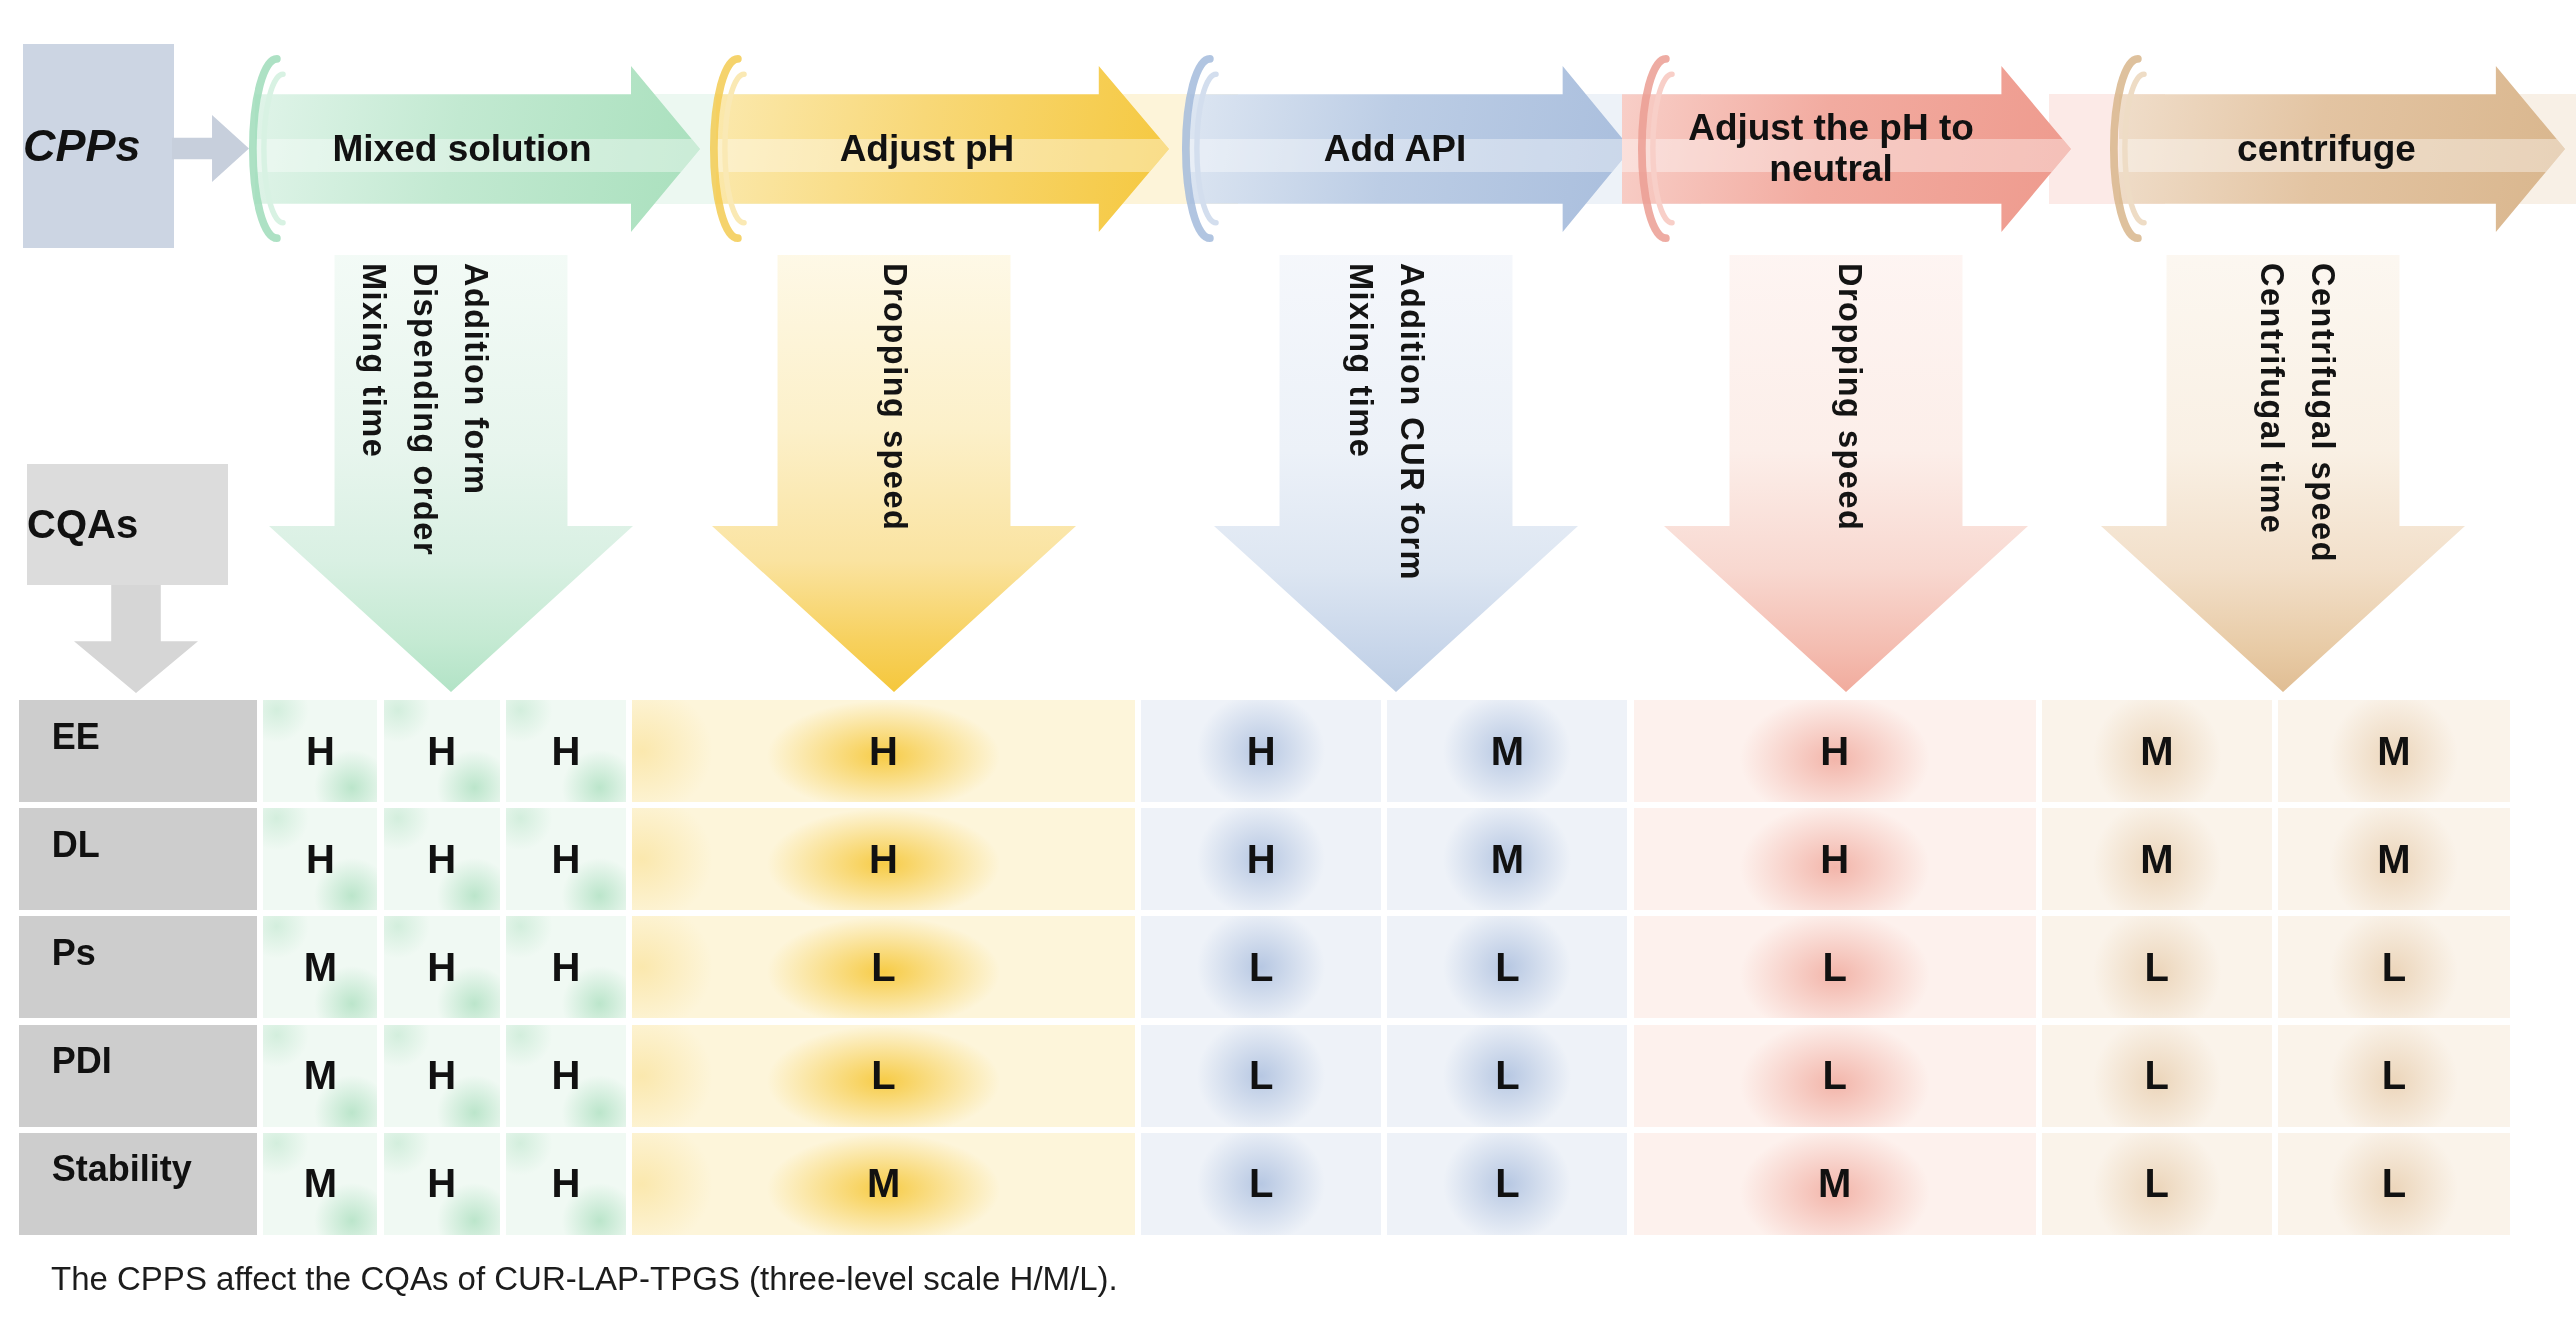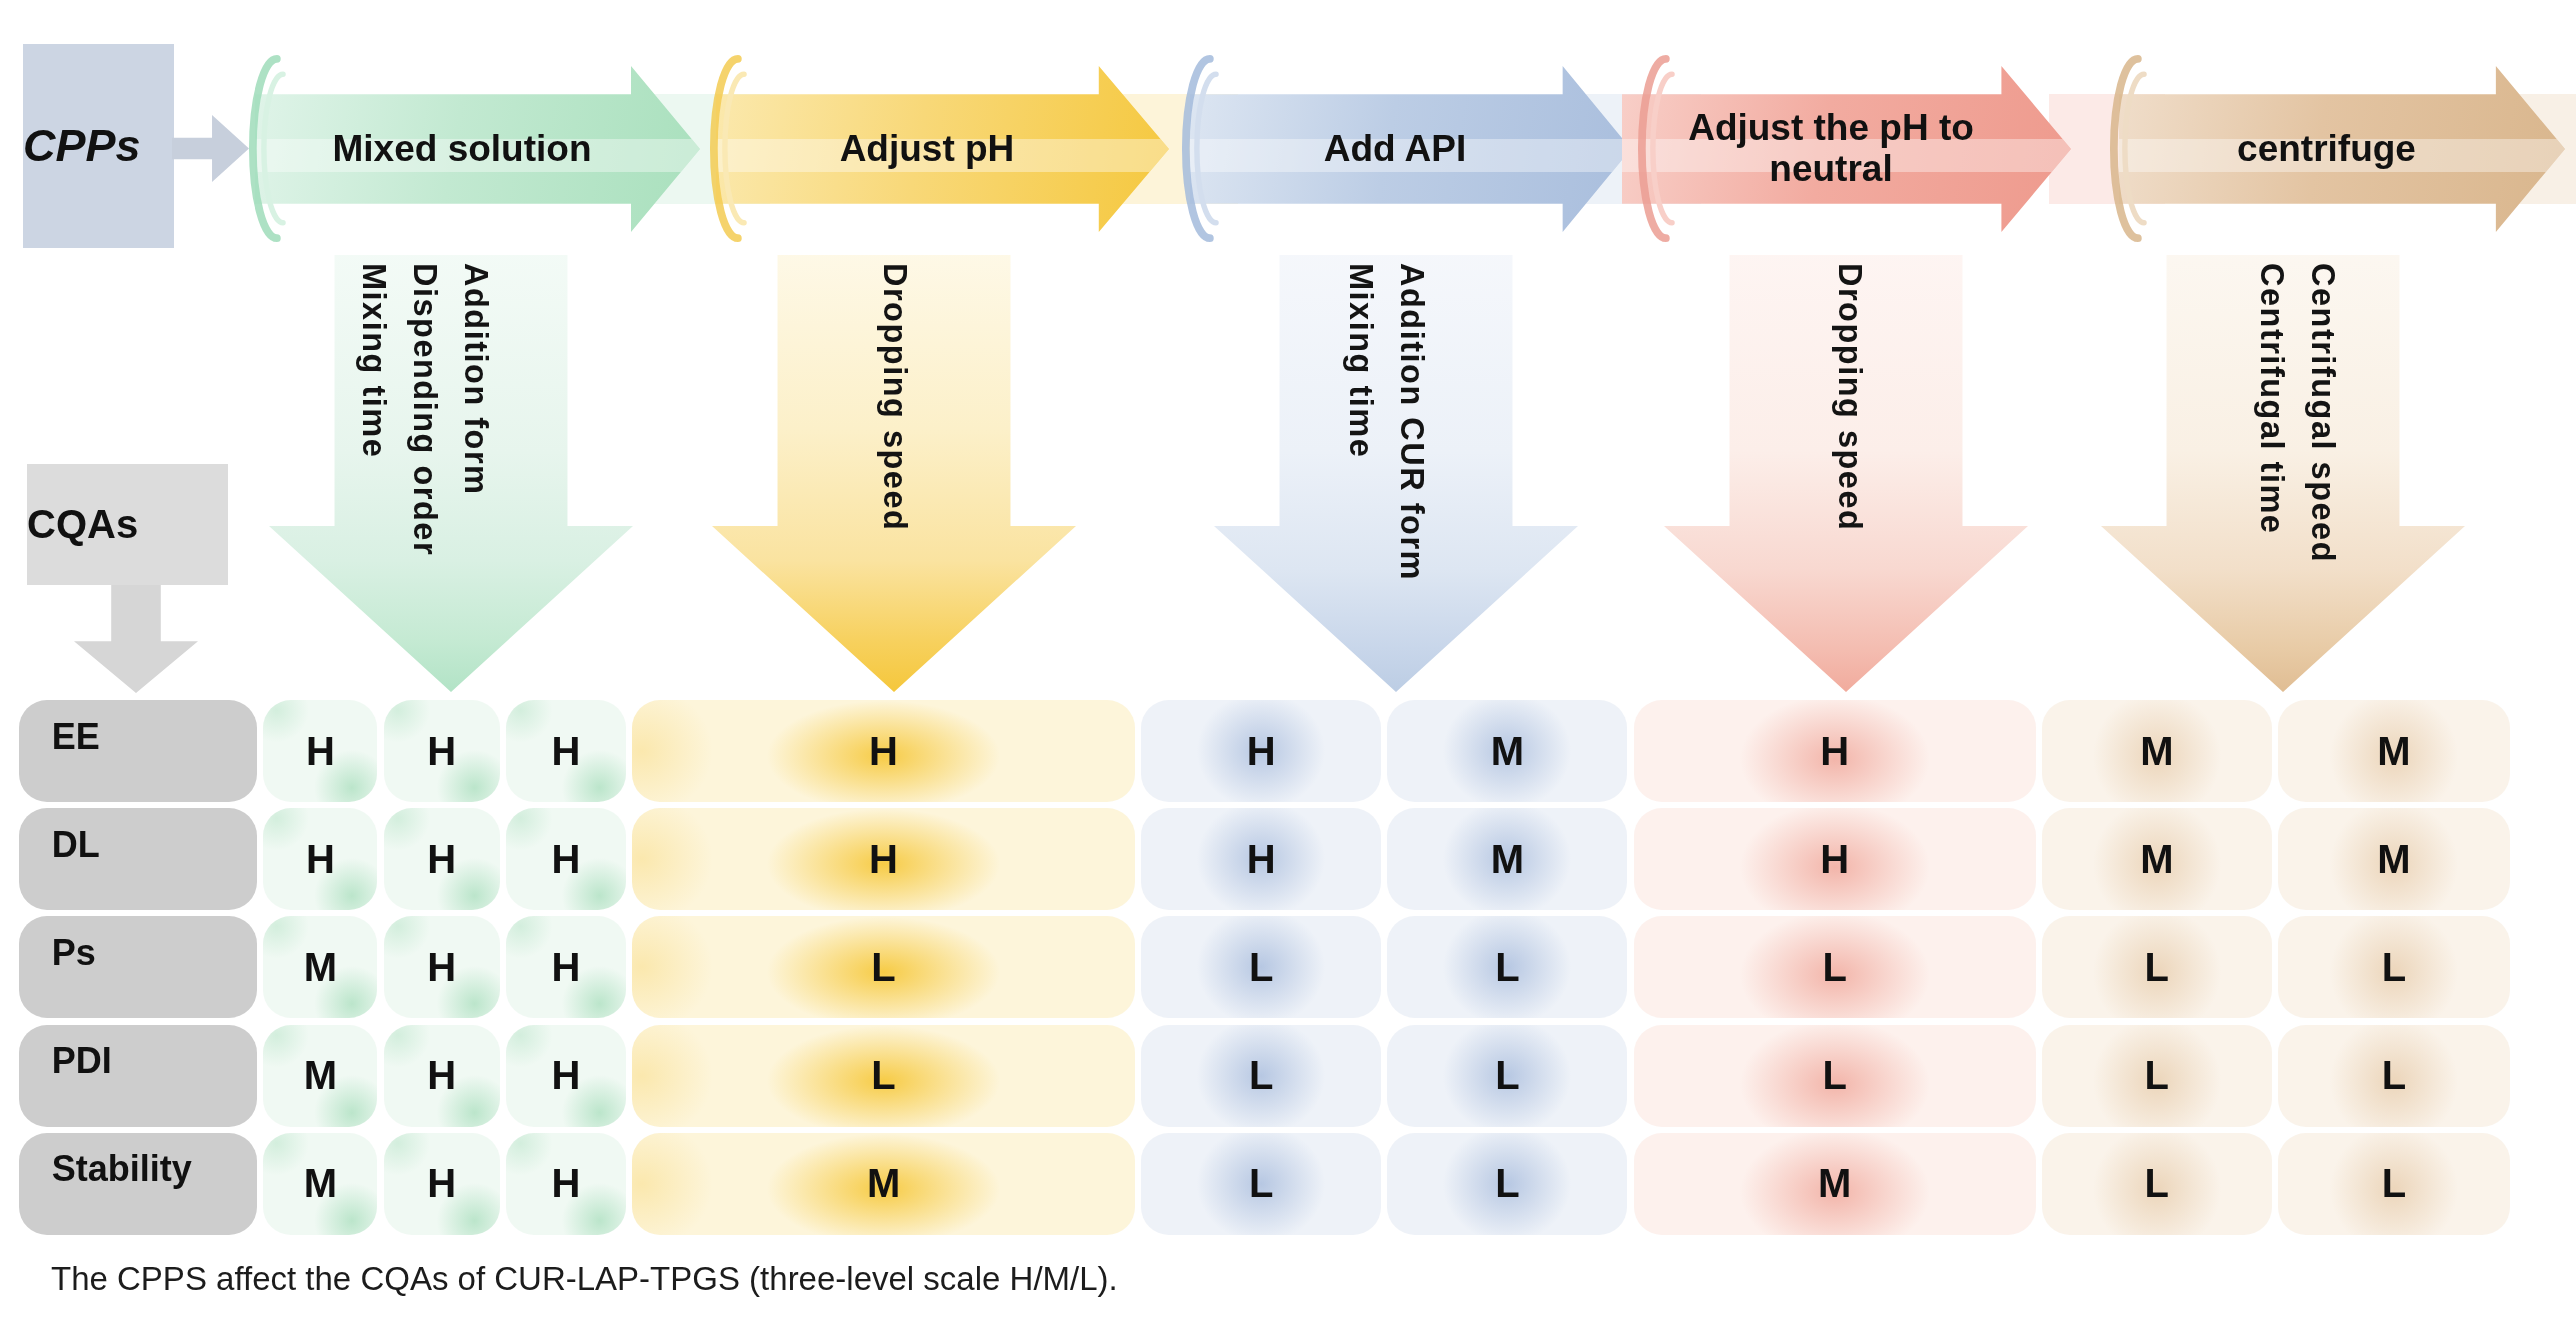--- a/index.html
+++ b/index.html
@@ -44,21 +44,21 @@
   .v-arrow.s3{background:linear-gradient(180deg,rgba(253,238,234,0.6),#fceee9 45%,#f8d8d0 72%,#f4bdb1 90%,#f1ab9d 100%);}
   .v-arrow.s4{background:linear-gradient(180deg,rgba(250,242,231,0.6),#f9f0e4 45%,#f2dfc9 72%,#e8cba6 90%,#e0bd93 100%);}
   .v-label{position:absolute;top:263px;z-index:4;writing-mode:vertical-rl;
            font-size:32.5px;font-weight:bold;letter-spacing:1.5px;color:#141414;}
   .v-label div{line-height:51px;white-space:nowrap;}
 
   
   .qa-table{position:absolute;left:19.3px;top:700px;display:grid;gap:6.2px;
             grid-template-columns:238px 114px 116px 120px 503px 240px 240px 402px 230px 232px;
             grid-template-rows:repeat(5,102px);}
-  .cell{display:flex;align-items:center;justify-content:center;font-size:40px;font-weight:bold;border-radius:28px;}
+  .cell{display:flex;align-items:center;justify-content:center;font-size:40px;font-weight:bold;}
   .cell.hdr{background:#cdcdcd;justify-content:flex-start;align-items:flex-start;
             padding:15.5px 0 0 32.5px;font-size:36px;}
   .cell.g{background:radial-gradient(ellipse 54px 54px at 78% 86%,rgba(144,213,170,0.55),rgba(144,213,170,0) 70%),
                      radial-gradient(ellipse 46px 46px at 12% 10%,rgba(144,213,170,0.30),rgba(144,213,170,0) 70%),#f0f9f3;}
   .cell.y{background:radial-gradient(ellipse 162px 77px at 50% 55%,rgba(246,199,54,0.9),rgba(246,199,54,0) 72%),
                      radial-gradient(ellipse 101px 93px at 2% 50%,rgba(248,216,120,0.45),rgba(248,216,120,0) 70%),#fdf5da;}
   .cell.b{background:radial-gradient(ellipse 89px 81px at 50% 50%,rgba(164,185,219,0.75),rgba(164,185,219,0) 72%),#eef2f8;}
   .cell.r{background:radial-gradient(ellipse 132px 89px at 50% 58%,rgba(240,166,153,0.8),rgba(240,166,153,0) 72%),#fdf1ed;}
   .cell.t{background:radial-gradient(ellipse 89px 89px at 50% 55%,rgba(224,189,147,0.55),rgba(224,189,147,0) 72%),#faf3ea;}
 

